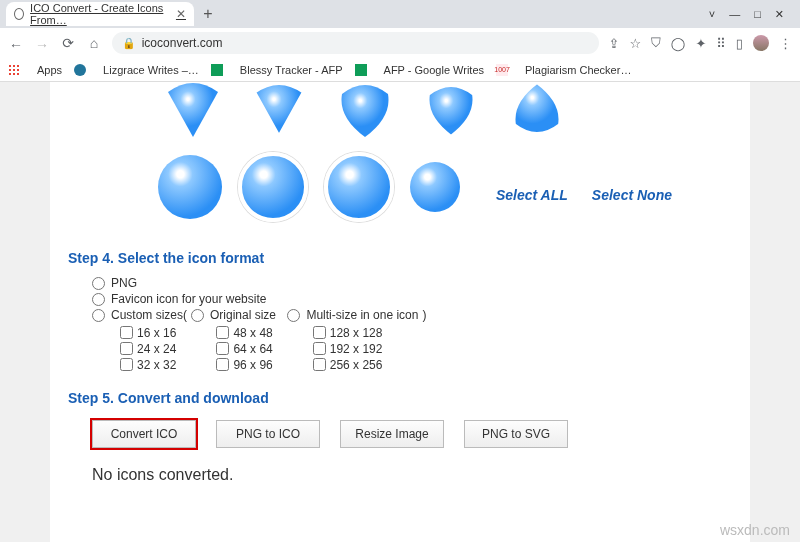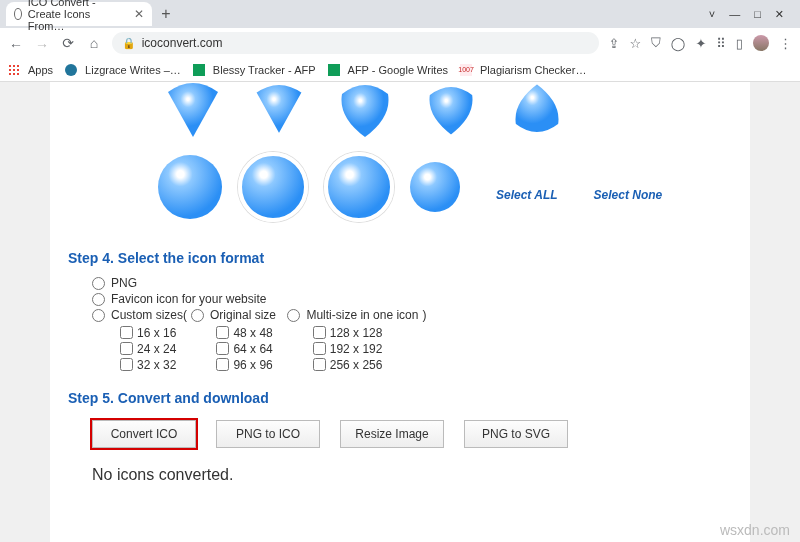--- a/index.html
+++ b/index.html
@@ -1,45 +1,45 @@
 <!DOCTYPE html>
 <html><head>
 <meta charset="utf-8">
 <style>
 * { margin:0; padding:0; box-sizing:border-box; font-family:Arial,sans-serif; }
 body { background:#f0f0f0; width:800px; height:542px; overflow:hidden; position:relative; }
 .chrome { background:#dfe1e5; }
 .tabbar { display:flex; align-items:center; height:28px; padding:0 6px; background:#dee1e6; }
-.tab { background:#fff; height:24px; display:flex; align-items:center; padding:0 8px; border-radius:8px 8px 0 0; font-size:11px; color:#333; gap:6px; width:146px; }
+.tab { background:#fff; height:24px; display:flex; align-items:center; padding:0 8px; border-radius:8px 8px 0 0; font-size:11px; color:#333; gap:6px; width:188px;text-decoration:underline; }
 .tab .globe { width:12px; height:12px; border:1px solid #666; border-radius:50%; }
 .tab .x { color:#666; margin-left:auto; font-size:12px; }
 .plus { width:20px; height:20px; display:flex; align-items:center; justify-content:center; color:#555; font-size:16px; margin-left:4px; }
 .wincontrols { margin-left:auto; display:flex; gap:14px; padding-right:10px; color:#333; font-size:11px; }
 .addrbar { display:flex; align-items:center; height:30px; background:#fff; padding:0 8px; gap:10px; }
 .nav-icon { color:#5f6368; font-size:14px; width:16px; text-align:center; }
 .addr { flex:1; display:flex; align-items:center; background:#f1f3f4; height:22px; border-radius:11px; padding:0 10px; font-size:12px; color:#333; gap:6px; }
 .lock { font-size:11px; }
 .ext-icons { display:flex; gap:10px; align-items:center; color:#5f6368; font-size:13px; }
 .ext-icons .avatar { width:16px; height:16px; border-radius:50%; background:linear-gradient(#c9a,#876); }
 .bookbar { display:flex; align-items:center; height:24px; background:#fff; border-bottom:1px solid #ddd; padding:0 8px; gap:12px; font-size:11px; color:#333; }
-.bm { display:flex; align-items:center; gap:8px; }
+.bm { display:flex; align-items:center; gap:17px; }
 .bm-ico { width:12px; height:12px; display:inline-block; }
 .apps-ico { background:radial-gradient(circle,#ea4335 1px,transparent 1px) 0 0/4px 4px; }
 .wp { background:#21759b; border-radius:50%; }
 .gs { background:#0f9d58; }
 .gs2 { background:#0f9d58; }
 .plg { background:#ffebee; color:#c62828; font-size:7px; display:flex; align-items:center; justify-content:center; }
 .page-wrap { background:#f0f0f0; height:calc(542px - 82px); overflow:hidden; }
 .page { background:#fff; width:700px; margin:0 auto; height:100%; padding:0 18px; position:relative; }
 .styles-row { display:flex; gap:16px; align-items:flex-start; margin-left:90px; }
 .tear-svg { width:70px; height:60px; }
 .circles-row { display:flex; gap:16px; align-items:center; margin-top:10px; margin-left:90px; }
 .circ { width:70px; height:70px; border-radius:50%; background:radial-gradient(circle at 35% 30%, #fff 6%, #8ec9ff 20%, #2b8ff5 70%); border:4px solid #fff; box-shadow:0 0 0 1px #ddd; }
 .circ.nb { border:0; box-shadow:none; width:64px; height:64px; }
-.sel-links { display:flex; gap:36px; margin-left:20px; font-size:12px; font-style:italic; font-weight:bold; color:#1a5fb4;margin-top:16px; }
+.sel-links { display:flex; gap:24px; margin-left:20px; font-size:14px; font-style:italic; font-weight:bold; color:#1a5fb4;margin-top:16px; }
 .sel-links span { cursor:pointer; }
 .step-h { color:#1a5fb4; font-weight:bold; font-size:14px; margin-top:28px; }
 .step5-h { margin-top:18px; }
 .opts { margin-top:10px; font-size:12px; color:#333; margin-left:24px; }
 .opt-row { display:flex; align-items:center; gap:4px; margin:2px 0; }
 .opt-row input[type=radio]{ margin-right:2px; }
 .hl-red { border:2px solid #d40000; padding:1px 4px; display:inline-flex; width:fit-content; }
 .size-grid { display:flex; gap:40px; margin-left:28px; margin-top:4px; }
 .size-col { display:flex; flex-direction:column; gap:2px; }
 .size-row { display:flex; align-items:flex-start; gap:4px; font-size:12px; }

